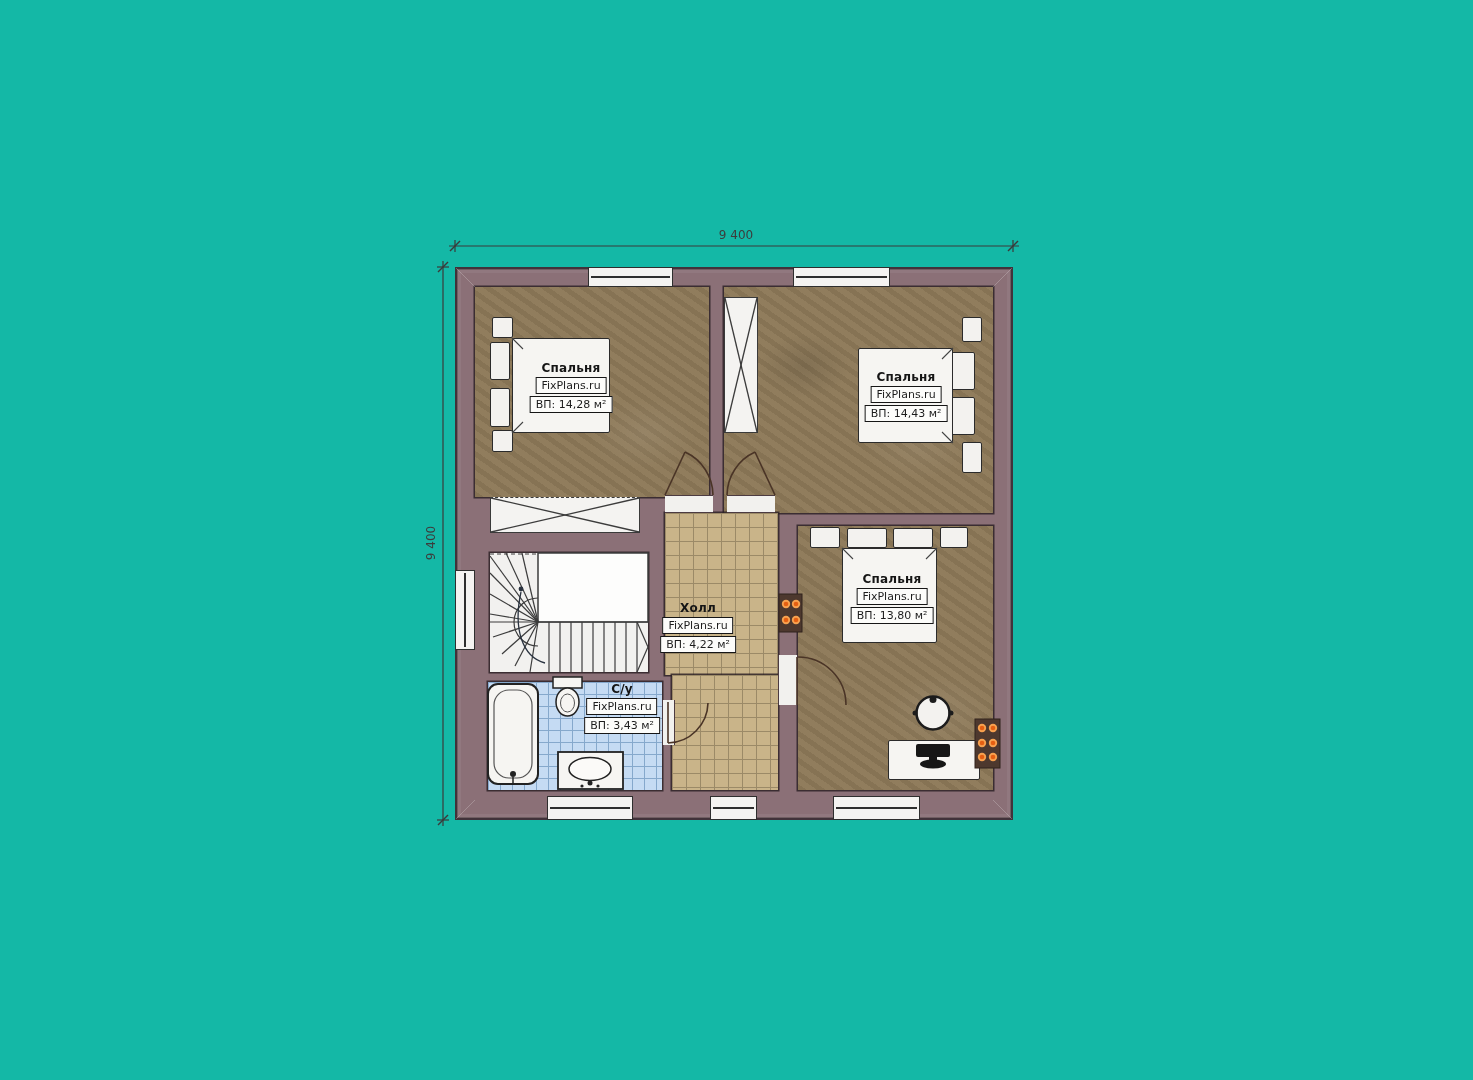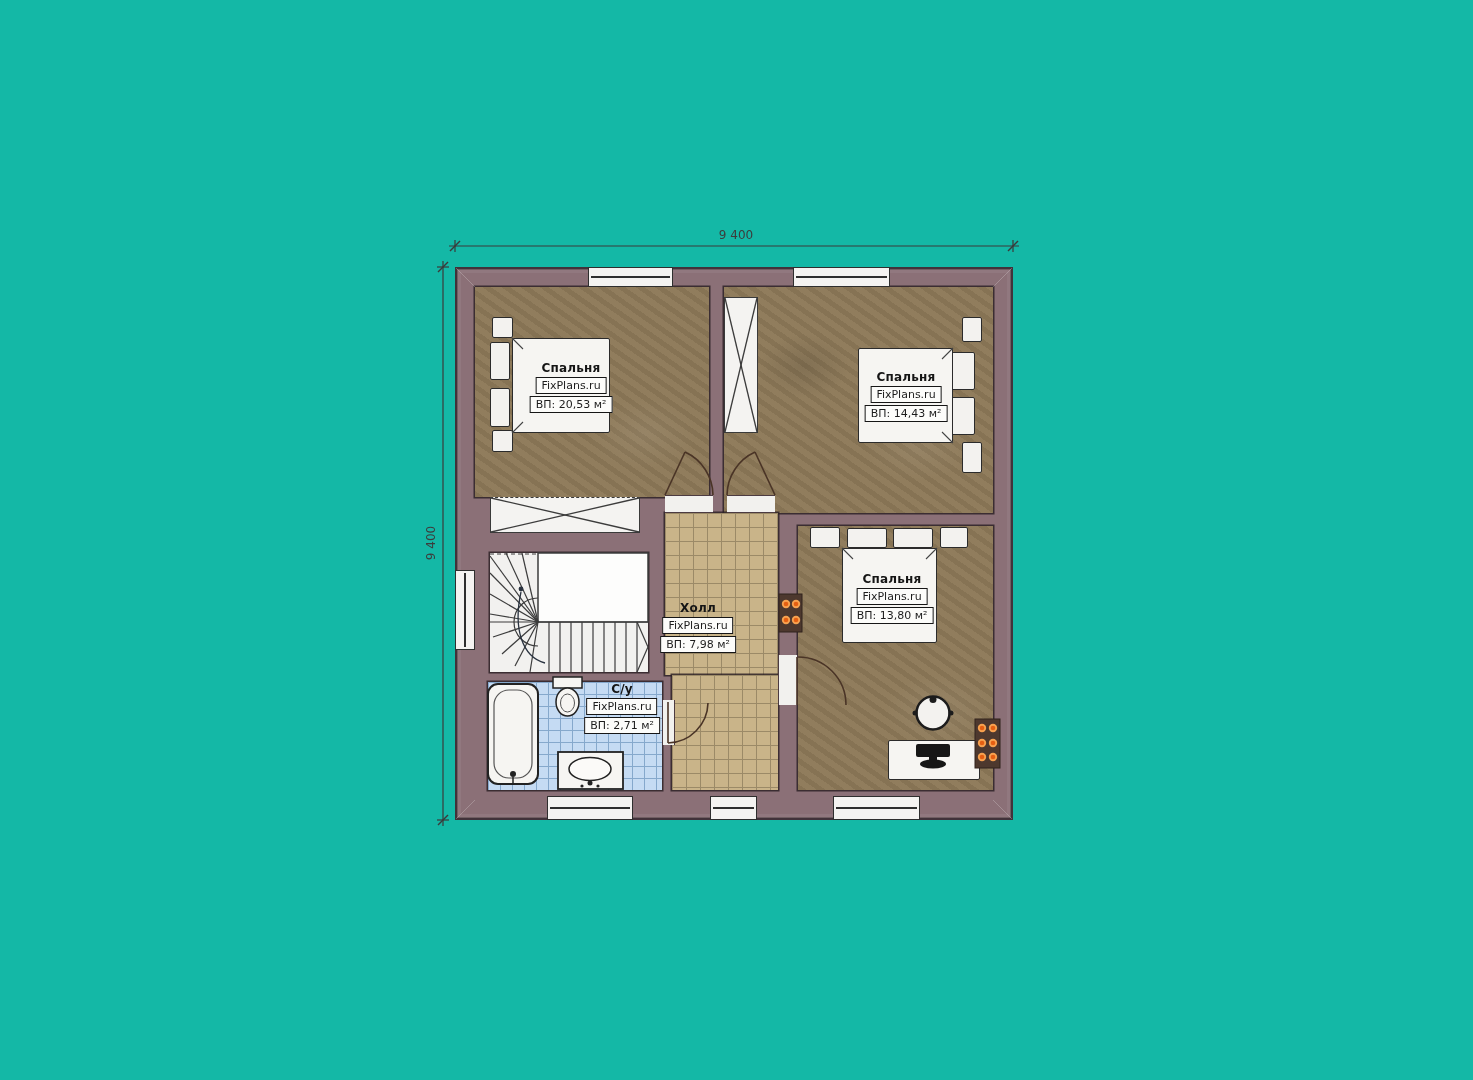--- a/index.html
+++ b/index.html
@@ -248,40 +248,40 @@
       <line x1="953" y1="348" x2="942" y2="359"></line>
       <line x1="953" y1="443" x2="942" y2="432"></line>
       <line x1="842" y1="548" x2="853" y2="559"></line>
       <line x1="937" y1="548" x2="926" y2="559"></line>
     </g>
   </svg>
 
   <div class="room-label" style="left:571px;top:361px;">
     <div class="rl-title">Спальня</div>
     <div class="rl-box">FixPlans.ru</div>
-    <div class="rl-box">ВП: 20,53 м²</div>
+    <div class="rl-box">ВП: 14,28 м²</div>
   </div>
 
   <div class="room-label" style="left:906px;top:370px;">
     <div class="rl-title">Спальня</div>
     <div class="rl-box">FixPlans.ru</div>
     <div class="rl-box">ВП: 14,43 м²</div>
   </div>
 
   <div class="room-label" style="left:892px;top:572px;">
     <div class="rl-title">Спальня</div>
     <div class="rl-box">FixPlans.ru</div>
     <div class="rl-box">ВП: 13,80 м²</div>
   </div>
 
   <div class="room-label" style="left:698px;top:601px;">
     <div class="rl-title">Холл</div>
     <div class="rl-box">FixPlans.ru</div>
-    <div class="rl-box">ВП: 7,98 м²</div>
+    <div class="rl-box">ВП: 4,22 м²</div>
   </div>
 
   <div class="room-label" style="left:622px;top:682px;align-items:center;">
     <div class="rl-title">С/у</div>
     <div class="rl-box">FixPlans.ru</div>
-    <div class="rl-box">ВП: 2,71 м²</div>
+    <div class="rl-box">ВП: 3,43 м²</div>
   </div>
 
 </div>
 
 </body></html>

